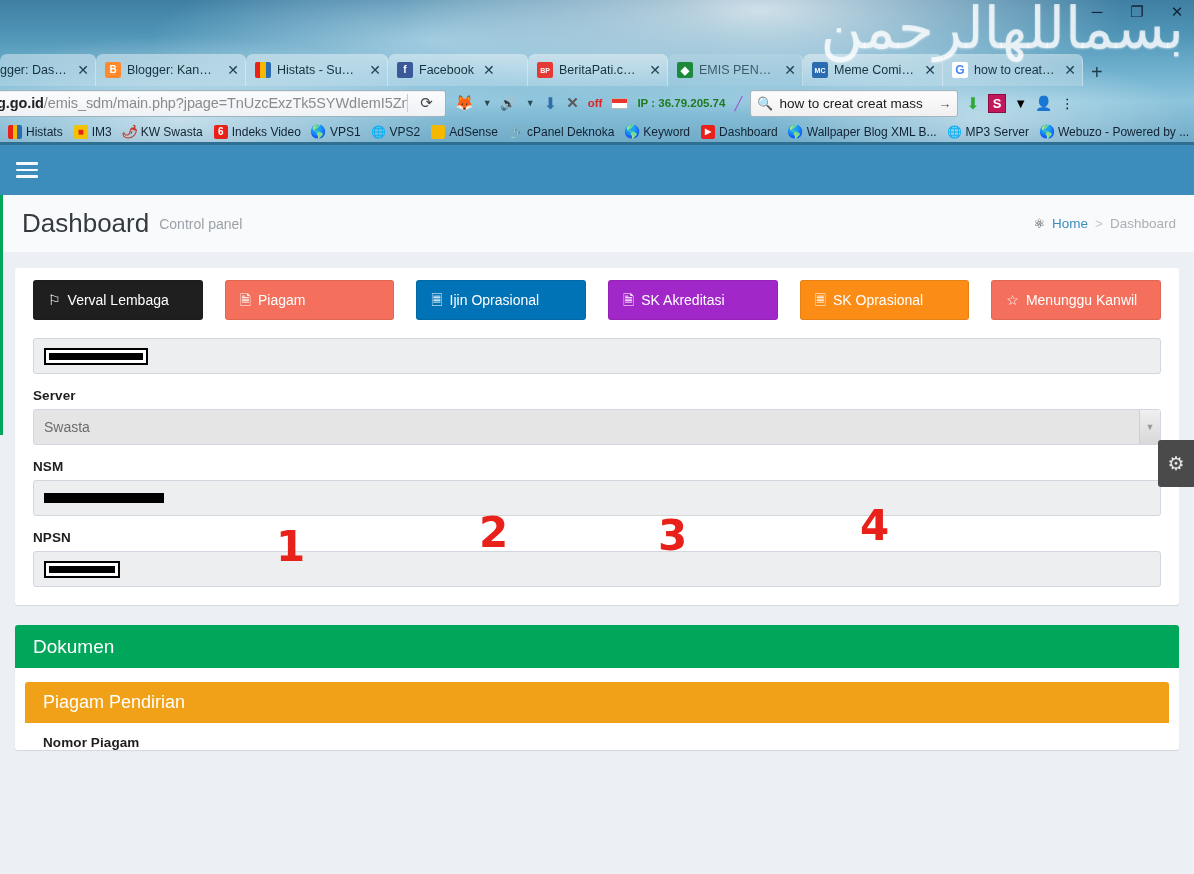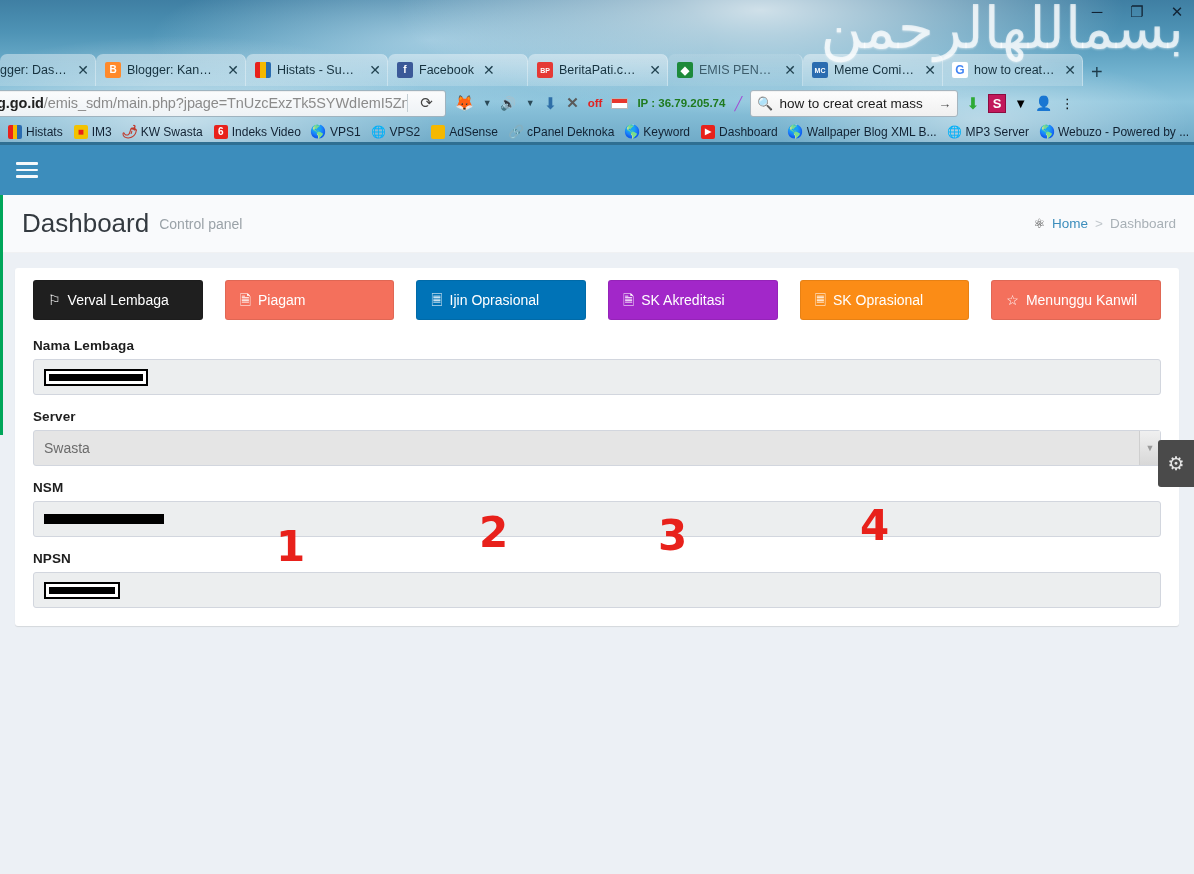--- a/index.html
+++ b/index.html
@@ -390,21 +390,20 @@
             <span class="bi">🗏</span>
             <span>SK Oprasional</span>
           </div>
           <div class="btn salmon2">
             <span class="bi">☆</span>
             <span>Menunggu Kanwil</span>
           </div>
         </div>
 
         <div class="fgroup" style="margin-top:18px;">
-          <div class="flabel">Nama Lembaga</div>
           <div class="finput">
             <span class="redacted" style="width:104px;"></span>
           </div>
         </div>
 
         <div class="fgroup" style="margin-top:14px;">
           <div class="flabel">Server</div>
           <div class="finput fselect">
             <span style="color:#6b6b6b;">Swasta</span>
             <span class="chev">▼</span>
@@ -421,20 +420,35 @@
         <div class="fgroup" style="margin-top:14px;">
           <div class="flabel">NPSN</div>
           <div class="finput">
             <span class="redacted" style="width:76px;"></span>
           </div>
         </div>
 
       </div>
     </div>
 
+    <div class="box">
+      <div class="box-header green">
+        <div class="box-title">Dokumen</div>
+      </div>
+      <div class="box-body" style="padding:14px 18px 0 18px;">
+        <div class="box innerbox" style="margin-bottom:0;box-shadow:none;">
+          <div class="box-header orange">
+            <div class="box-title">Piagam Pendirian</div>
+          </div>
+          <div class="box-body" style="padding:12px 18px 0 18px;">
+            <div class="flabel">Nomor Piagam</div>
+          </div>
+        </div>
+      </div>
+    </div>
 
   </div>
 
   <div class="gear-tab">
     <span>⚙</span>
   </div>
 
   <div class="annot" style="left:276px; top:381px;">1</div>
   <div class="annot" style="left:479px; top:367px;">2</div>
   <div class="annot" style="left:658px; top:370px;">3</div>

